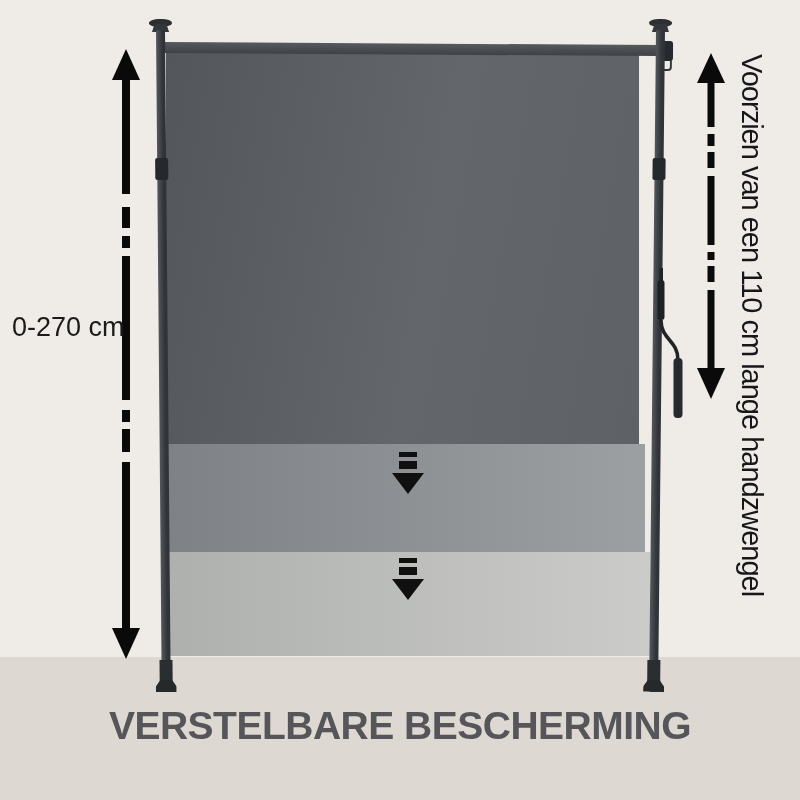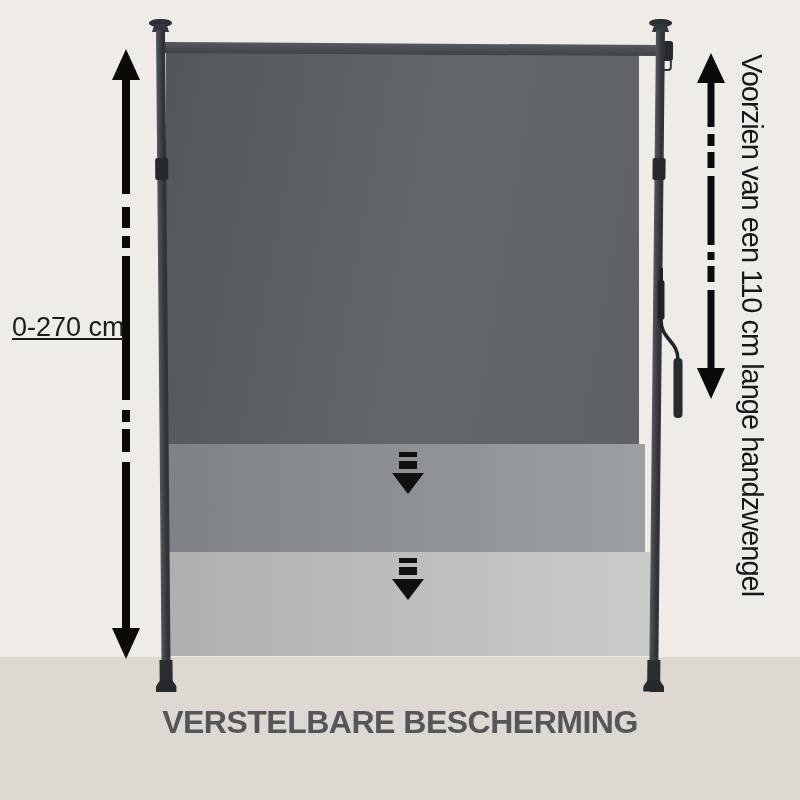--- a/index.html
+++ b/index.html
@@ -48,25 +48,25 @@
     background:linear-gradient(90deg,#7e8185,#9da0a3);}
   #fabric-light{left:164px;top:552px;width:486px;height:104px;
     background:linear-gradient(90deg,#aeb0ad,#cbccc9);}
 
   
   .dim-arrow{fill:#0a0a0a;}
   #left-dim-arrow{left:109px;top:48px;}
   #right-dim-arrow{left:695px;top:52px;}
 
   
-  .range-label{left:12px;top:312px;font-size:27px;color:#1b1b1b;text-decoration:underline;}
+  .range-label{left:12px;top:312px;font-size:27px;color:#1b1b1b;}
   .crank-label{left:768px;top:54px;font-size:29px;letter-spacing:-1px;color:#17171a;
     white-space:nowrap;transform:rotate(90deg);transform-origin:0 0;}
   .title{left:0;top:704px;width:800px;text-align:center;
-    font-size:32px;font-weight:bold;letter-spacing:-0.5px;color:#56565a;}
+    font-size:39px;font-weight:bold;letter-spacing:-0.5px;color:#56565a;}
 
   .down-icon{fill:#101010;}
   #down-icon-1{left:392px;top:452px;}
   #down-icon-2{left:392px;top:558px;}
 </style>
 </head>
 <body>
 
 <div class="abs floor"></div>
 

